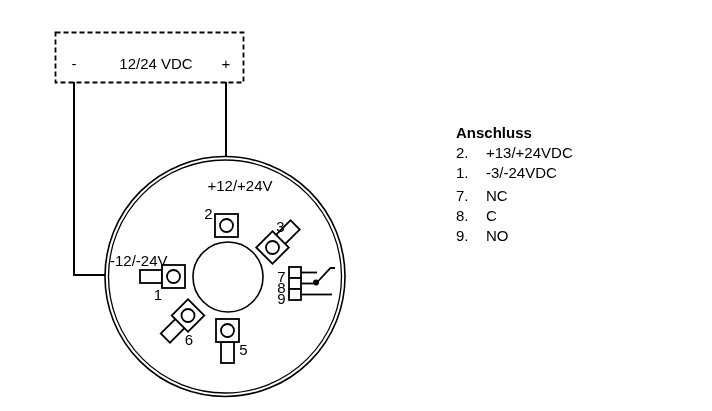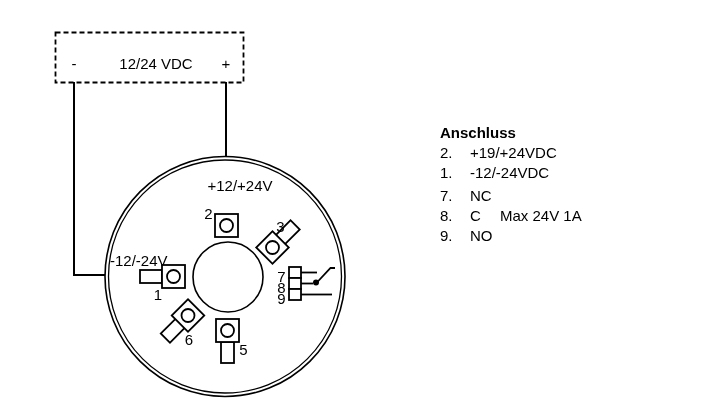--- a/index.html
+++ b/index.html
@@ -20,21 +20,21 @@
     left: 0;
     top: 0;
   }
   #diagram-svg text {
     font-family: "Liberation Sans", sans-serif;
     font-size: 15px;
     fill: #000000;
   }
   .legend {
     position: absolute;
-    left: 440px;
+    left: 456px;
     top: 123px;
     font-size: 15px;
     line-height: 20px;
     color: #000000;
   }
   .legend-title {
     font-weight: bold;
   }
   .legend-row {
     display: flex;
@@ -128,35 +128,34 @@
   </g>
   <text x="285.5" y="281.5" text-anchor="end">7</text>
   <text x="285.5" y="292.5" text-anchor="end">8</text>
   <text x="285.5" y="303.5" text-anchor="end">9</text>
 </svg>
 
 <div class="legend">
   <div class="legend-title">Anschluss</div>
   <div class="legend-row">
     <span class="row-num">2.</span>
-    <span class="row-label">+19/+24VDC</span>
+    <span class="row-label">+13/+24VDC</span>
     <span class="row-desc"></span>
   </div>
   <div class="legend-row">
     <span class="row-num">1.</span>
-    <span class="row-label">-12/-24VDC</span>
+    <span class="row-label">-3/-24VDC</span>
     <span class="row-desc"></span>
   </div>
   <div class="legend-row gap-before">
     <span class="row-num">7.</span>
     <span class="row-label">NC</span>
   </div>
   <div class="legend-row">
     <span class="row-num">8.</span>
     <span class="row-label">C</span>
-    <span class="row-desc">Max 24V 1A</span>
   </div>
   <div class="legend-row">
     <span class="row-num">9.</span>
     <span class="row-label">NO</span>
     <span class="row-desc"></span>
   </div>
 </div>
 
 </body></html>

